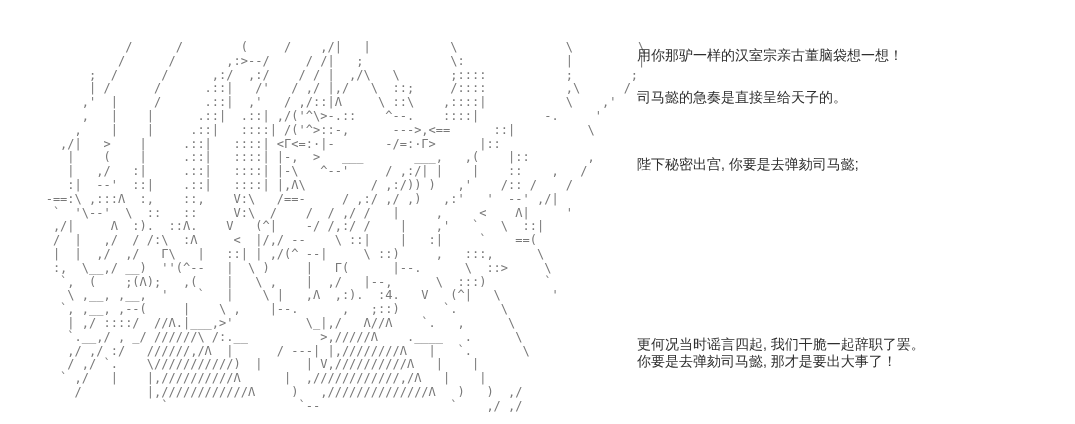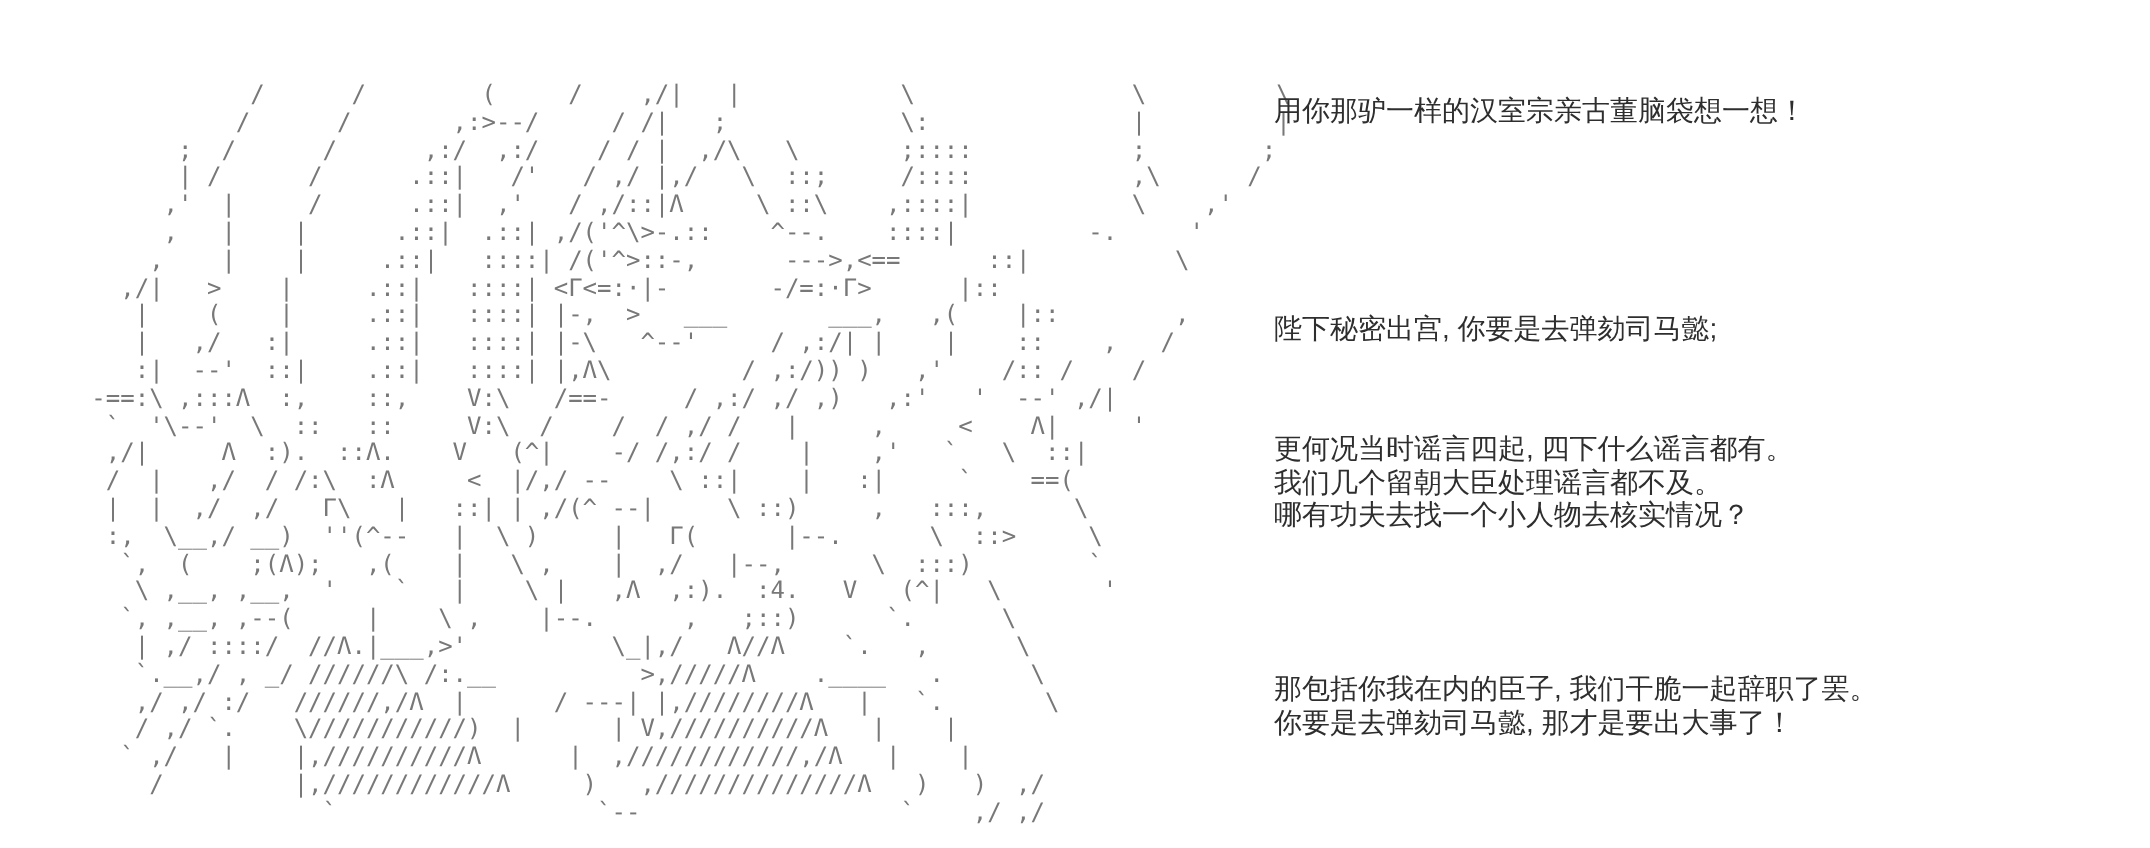--- a/index.html
+++ b/index.html
@@ -66,32 +66,28 @@
        /         |,////////////Λ     )   ,//////////////Λ   )   )  ,/
                    `                  `--                  `    ,/ ,/</pre>
 
   <div class="dialogue">
 
     <div class="para" style="top:47px">
       <div class="dline">用你那驴一样的汉室宗亲古董脑袋想一想！</div>
     </div>
 
     <div class="para" style="top:89px">
+      <div class="dline">司马懿的急奏是直接呈给天子的。</div>
     </div>
 
     <div class="para" style="top:156px">
       <div class="dline">陛下秘密出宫, 你要是去弹劾司马懿;</div>
     </div>
 
-    <div class="para" style="top:216px">
-      <div class="dline">更何况当时谣言四起, 四下什么谣言都有。</div>
-      <div class="dline">我们几个留朝大臣处理谣言都不及。</div>
-      <div class="dline">哪有功夫去找一个小人物去核实情况？</div>
-    </div>
 
 
     <div class="para" style="top:336px">
-      <div class="dline">那包括你我在内的臣子, 我们干脆一起辞职了罢。</div>
+      <div class="dline">更何况当时谣言四起, 我们干脆一起辞职了罢。</div>
       <div class="dline">你要是去弹劾司马懿, 那才是要出大事了！</div>
     </div>
 
   </div>
 </div>
 
 </body></html>

